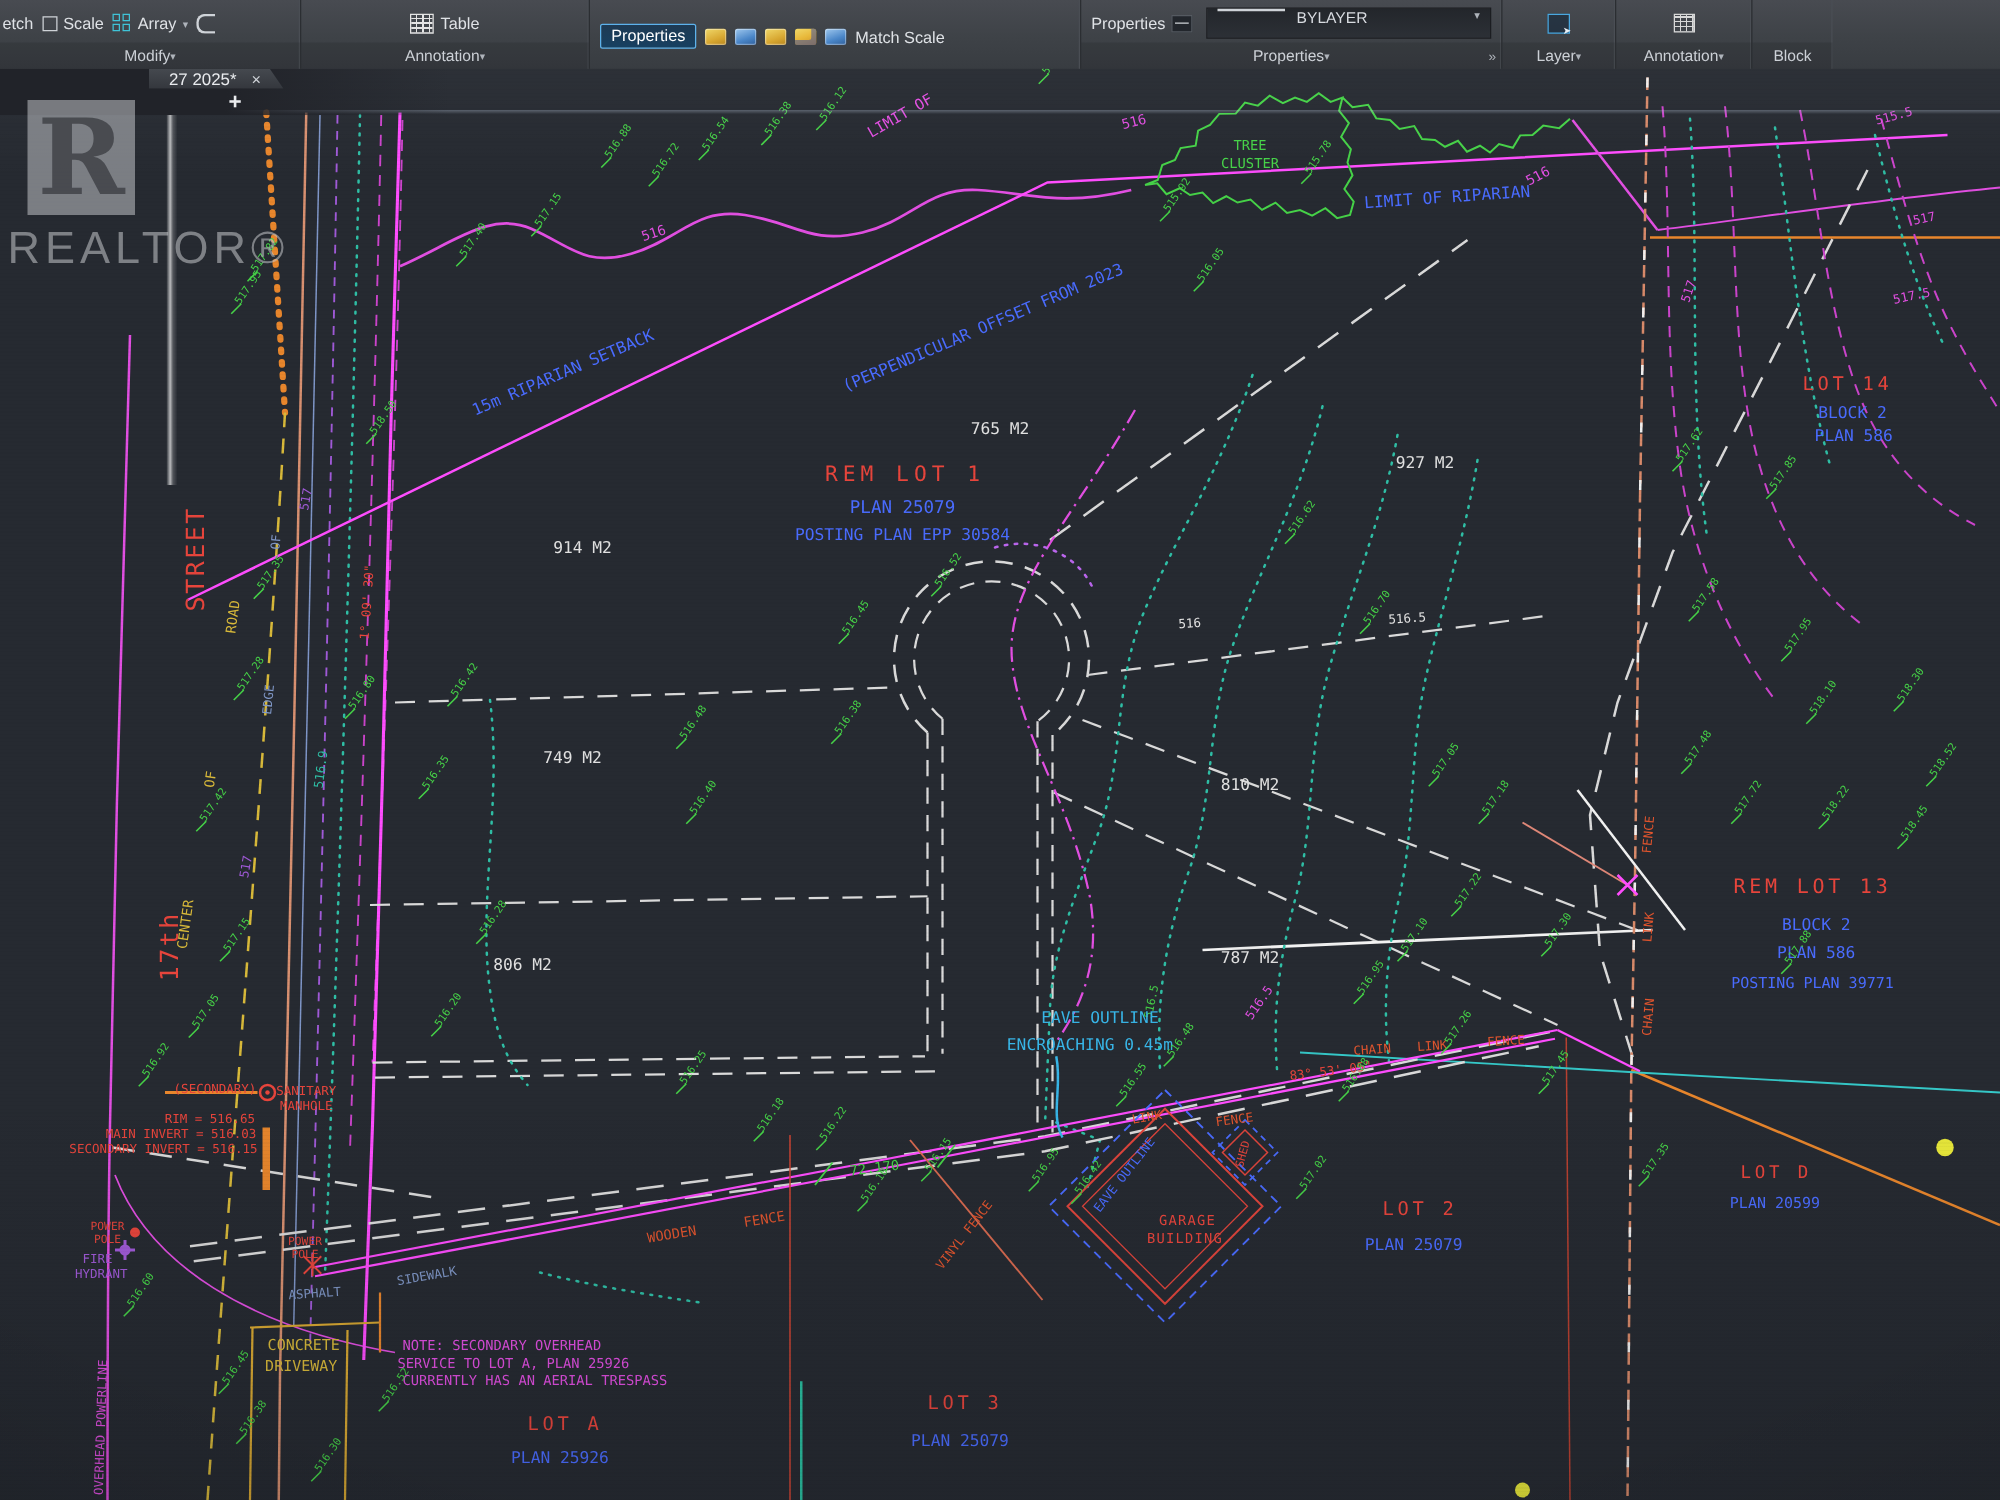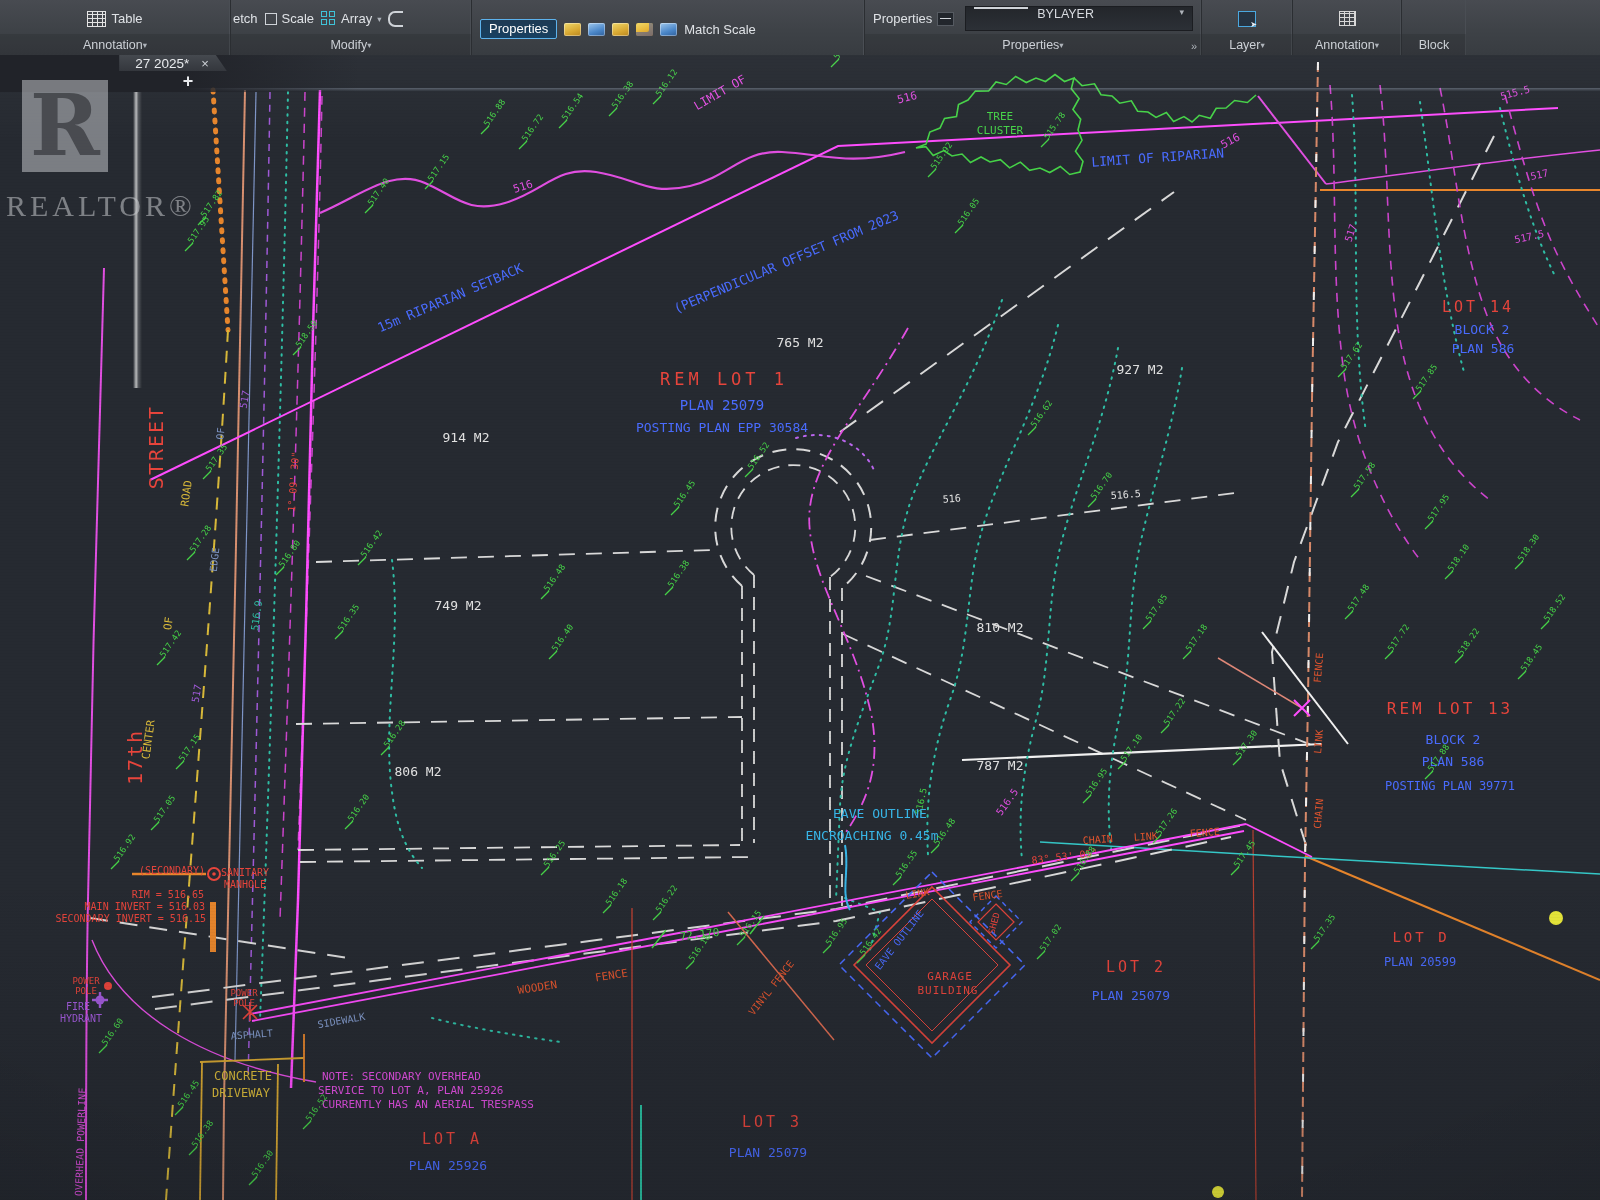--- a/index.html
+++ b/index.html
@@ -56,21 +56,21 @@
   .tab{display:flex;align-items:center;gap:12px;height:31px;margin-left:-14px;padding:0 18px 0 16px;
     background:linear-gradient(180deg,#45494f,#34373d);color:#e9ebee;font-size:13.5px;
     clip-path:polygon(0 0,calc(100% - 11px) 0,100% 100%,0 100%);}
   .tab .close{font-size:13px;color:#cfd3d8;}
   .plus{color:#e9ebee;font-size:18px;font-weight:bold;margin-left:16px;}
   
   .watermark{position:absolute;left:6px;top:80px;z-index:40;pointer-events:none;}
   .wm-box{width:86px;height:92px;margin-left:16px;background:rgba(208,210,213,0.50);
     display:flex;align-items:center;justify-content:center;overflow:hidden;}
   .wm-r{font-family:"DejaVu Serif",serif;font-weight:bold;font-size:84px;line-height:84px;color:rgba(42,44,48,0.62);}
-  .wm-text{margin-top:17px;font-size:30px;letter-spacing:4px;color:rgba(198,200,204,0.55);font-family:Liberation Serif, serif;}
+  .wm-text{margin-top:5px;font-size:36px;letter-spacing:4px;color:rgba(198,200,204,0.55);}
   
   svg.canvas{position:absolute;left:0;top:0;z-index:1;}
   svg.canvas text{font-family:"DejaVu Sans Mono",monospace;}
   .scanlines{position:absolute;inset:0;z-index:14;pointer-events:none;opacity:.55;
     background:repeating-linear-gradient(0deg,rgba(0,0,0,0.05) 0 1px,rgba(0,0,0,0) 1px 3px);}
   .vignette{position:absolute;inset:0;z-index:15;pointer-events:none;background:
     radial-gradient(140% 120% at 50% 35%,rgba(255,255,255,0) 55%,rgba(0,0,0,0.30) 100%),
     linear-gradient(180deg,rgba(255,255,255,0.05) 0%,rgba(0,0,0,0) 12%,rgba(0,0,0,0) 72%,rgba(8,10,16,0.14) 100%);}
   .glare-v{position:absolute;left:133px;top:88px;width:9px;height:300px;z-index:16;pointer-events:none;
     background:linear-gradient(90deg,transparent,rgba(255,255,255,0.85) 35%,rgba(255,255,255,0.25) 60%,transparent);
@@ -452,32 +452,20 @@
       <text x="1240" y="758" fill="#46d348" font-size="8.5" transform="rotate(-55,1240,758)">517.30</text>
     </g>
 </svg>
 
 <div class="scanlines"></div>
 <div class="vignette"></div>
 <div class="glare-v"></div>
 <div class="glare-h"></div>
 
 <div class="ribbon">
-  <div class="panel" style="width:230px">
-    <div class="prow" style="justify-content:center">
-      <span class="btn">
-        <span class="ico i-table"></span>
-        <span>Table</span>
-        </span>
-    </div>
-    <div class="ptitle drop">
-      <span>Annotation</span>
-      </div>
-  </div>
-
   <div class="panel" style="width:240px">
     <div class="prow">
       <span class="btn" style="margin-left:-6px">
         <span>etch</span>
         </span>
       <span class="btn">
         <span class="ico i-square"></span>
         <span>Scale</span>
         </span>
       <span class="btn drop">
@@ -486,20 +474,32 @@
             <span></span>
             <span></span>
             <span></span>
           </span>
         <span>Array</span>
         </span>
       <span class="ico i-spline"></span>
     </div>
     <div class="ptitle drop">
       <span>Modify</span>
+      </div>
+  </div>
+
+  <div class="panel" style="width:230px">
+    <div class="prow" style="justify-content:center">
+      <span class="btn">
+        <span class="ico i-table"></span>
+        <span>Table</span>
+        </span>
+    </div>
+    <div class="ptitle drop">
+      <span>Annotation</span>
       </div>
   </div>
 
   <div class="panel" style="width:392px">
     <div class="prow">
       <span class="btn-hl">Properties</span>
       <span class="ico i-layer"></span>
       <span class="ico i-layer b"></span>
       <span class="ico i-layer"></span>
       <span class="ico i-layer l"></span>

